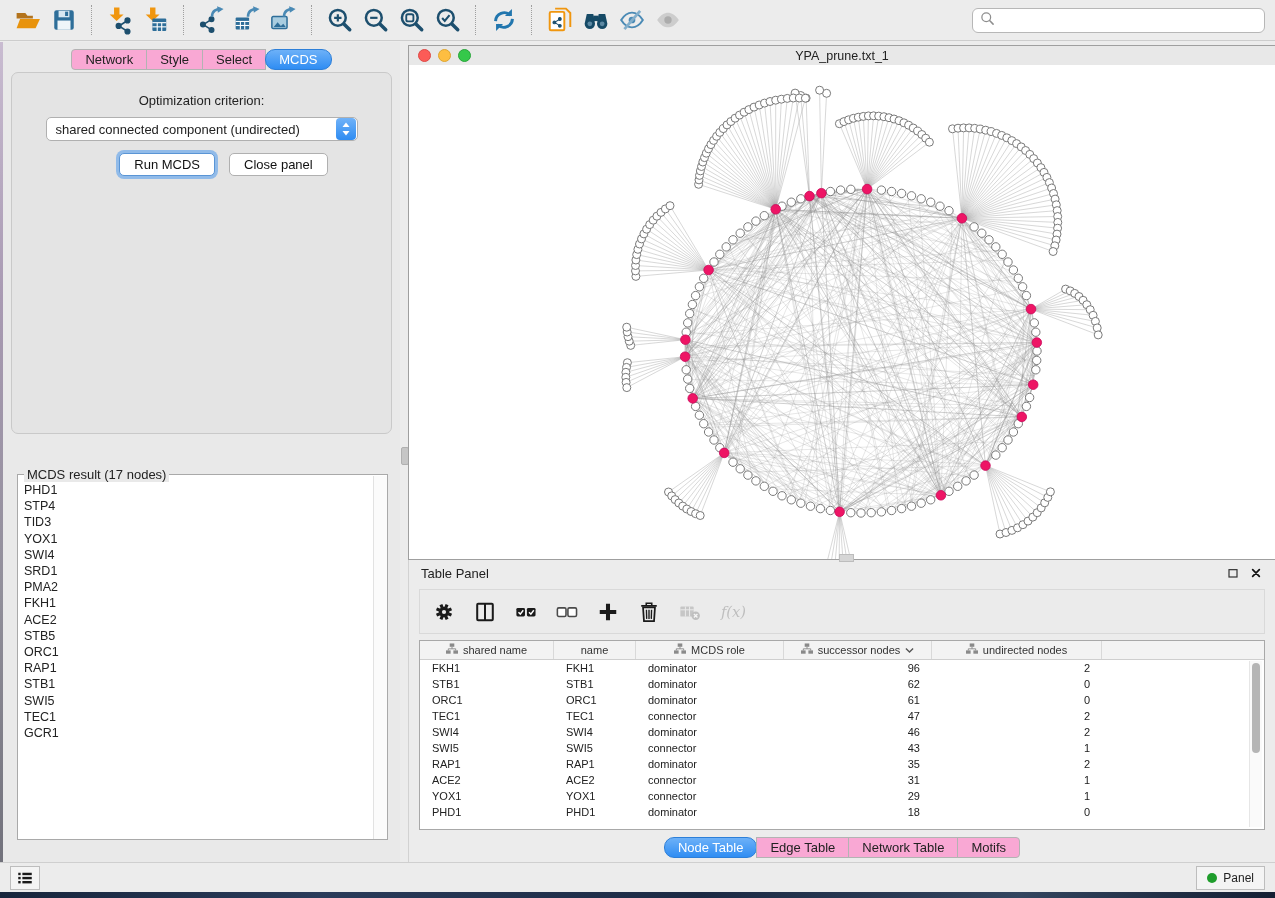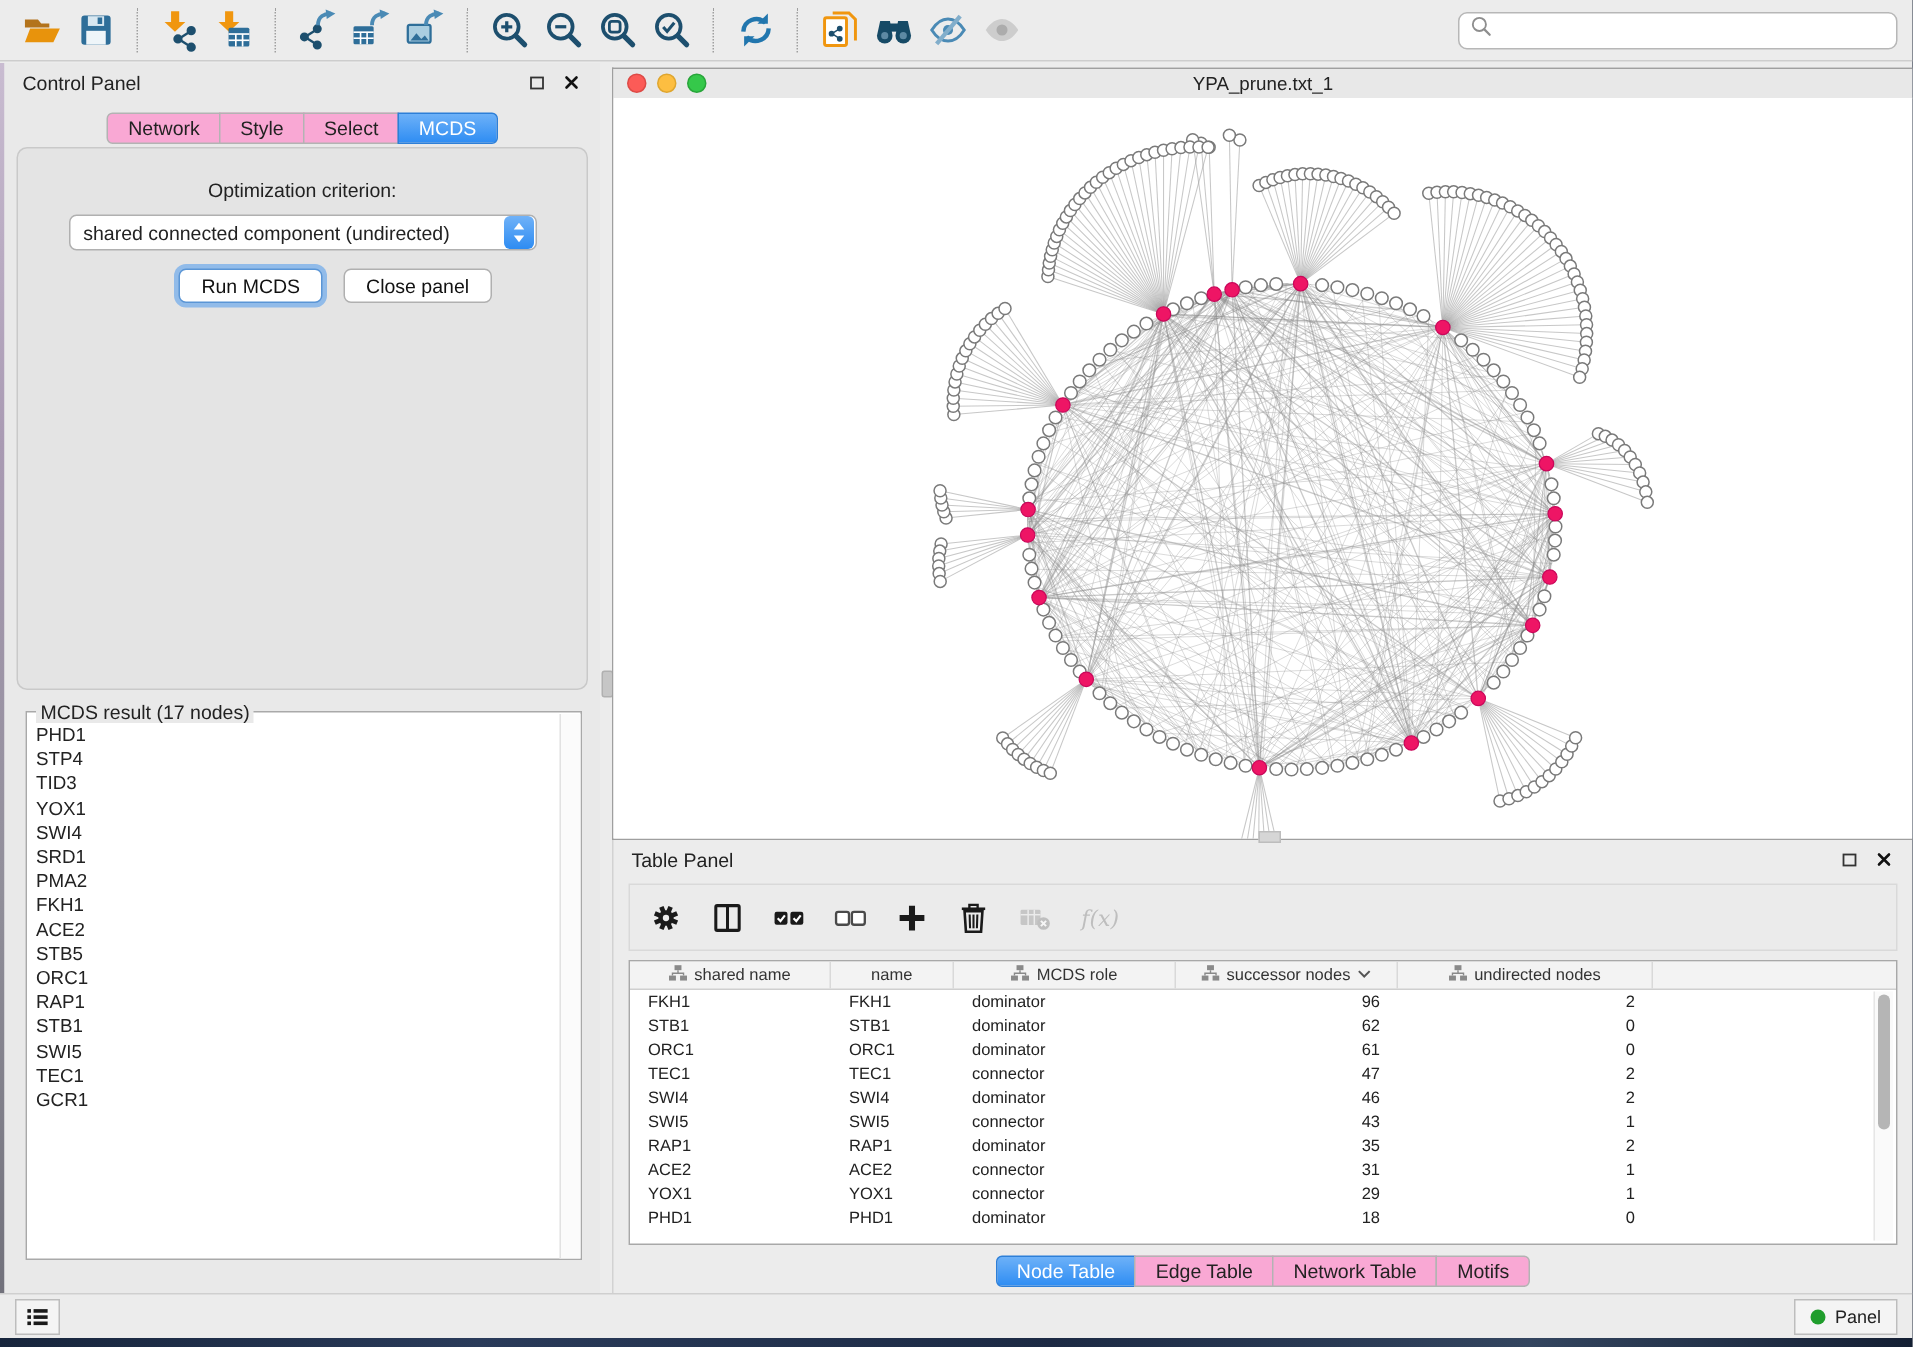--- a/index.html
+++ b/index.html
@@ -16,21 +16,21 @@
   .wallpaper{position:absolute;left:0;right:0;bottom:0;height:6px;background:linear-gradient(90deg,#17253c,#2a3b5a 25%,#1c2a44 55%,#33455f 80%,#141f33);}
   
   .control-panel{position:absolute;left:3px;top:42px;width:397px;bottom:36px;background:#e9e9e9;}
   .panel-titlebar{height:26px;display:flex;align-items:center;padding:0 12px;font-size:13px;}
   .panel-titlebar .spacer{flex:1;}
   .mini-ic{width:14px;height:14px;display:flex;align-items:center;justify-content:center;margin-left:9px;}
   .cp-tabs{display:flex;justify-content:center;margin-top:7px;position:relative;z-index:2;}
   .tab{height:19px;padding:0 13px;background:#f9a8d4;border:1px solid #b3b3b3;margin-left:-1px;font-size:13px;display:flex;align-items:center;color:#222;}
   .tab:first-child{border-radius:4px 0 0 4px;margin-left:0;}
   .tab:last-child{border-radius:0 4px 4px 0;}
-  .tab.active{background:linear-gradient(#6db1f8,#2f8df3);color:#fff;border-color:#2d7fd8;}
+  .tab.active{background:linear-gradient(#6db1f8,#2f8df3);color:#fff;border-color:#2d7fd8;border-radius:10px;}
   .cp-inner{margin:2px 8px 0 8px;height:362px;background:#e4e4e4;border:1px solid #c9c9c9;border-radius:7px;box-sizing:border-box;}
   .opt-label{margin-top:20px;text-align:center;font-size:13px;}
   .dropdown{margin:9px auto 0 auto;width:312px;height:24px;background:#fff;border:1px solid #b0b0b0;border-radius:5px;display:flex;align-items:center;box-sizing:border-box;overflow:hidden;}
   .dropdown .dd-text{flex:1;font-size:13px;padding-left:9px;white-space:nowrap;}
   .dd-stepper{width:20px;height:22px;background:linear-gradient(#70b2f8,#2e8cf2);border-radius:4px;margin-right:1px;display:flex;align-items:center;justify-content:center;}
   .btn-row{display:flex;justify-content:center;gap:14px;margin-top:12px;}
   .btn{height:23px;padding:0 14px;background:#fff;border:1px solid #b0b0b0;border-radius:5px;font-size:13px;display:flex;align-items:center;color:#111;}
   .btn.focused{box-shadow:0 0 0 3px rgba(100,165,235,.65);border-color:#5a95d5;margin-left:44px;}
   .result-group{position:absolute;left:14px;right:12px;top:425px;bottom:22px;}
   .rg-border{position:absolute;left:0;right:0;top:7px;bottom:0;border:1px solid #a9a9a9;background:#fff;}
@@ -244,34 +244,20 @@
             <circle cx="10" cy="10" r="7" fill="none" stroke="#8e8e8e" stroke-width="2"></circle>
             <line x1="15.3" y1="15.3" x2="21" y2="21" stroke="#8e8e8e" stroke-width="2.4" stroke-linecap="round"></line>
           </svg></span>
       <input placeholder="" style="">
     </div>
   </div>
 
   <div class="left-strip"></div>
 
   <div class="control-panel">
-    <div class="panel-titlebar">
-      <span>Control Panel</span>
-      <span class="spacer"></span>
-      <span class="mini-ic">
-          <svg width="12" height="12" viewBox="0 0 18 18">
-            <rect x="3" y="4" width="12" height="11" fill="none" stroke="#333" stroke-width="1.8"></rect>
-          </svg>
-        </span>
-      <span class="mini-ic">
-          <svg width="12" height="12" viewBox="0 0 18 18">
-            <path d="M4 4l10 10M14 4L4 14" stroke="#111" stroke-width="2.6" stroke-linecap="round"></path>
-          </svg>
-        </span>
-    </div>
     <div class="cp-tabs" id="cp-tabs">
         <span class="tab">Network</span>
         <span class="tab">Style</span>
         <span class="tab">Select</span>
         <span class="tab active">MCDS</span>
       </div>
     <div class="cp-inner">
       <div class="opt-label">Optimization criterion:</div>
       <div class="dropdown">
         <span class="dd-text">shared connected component (undirected)</span>

